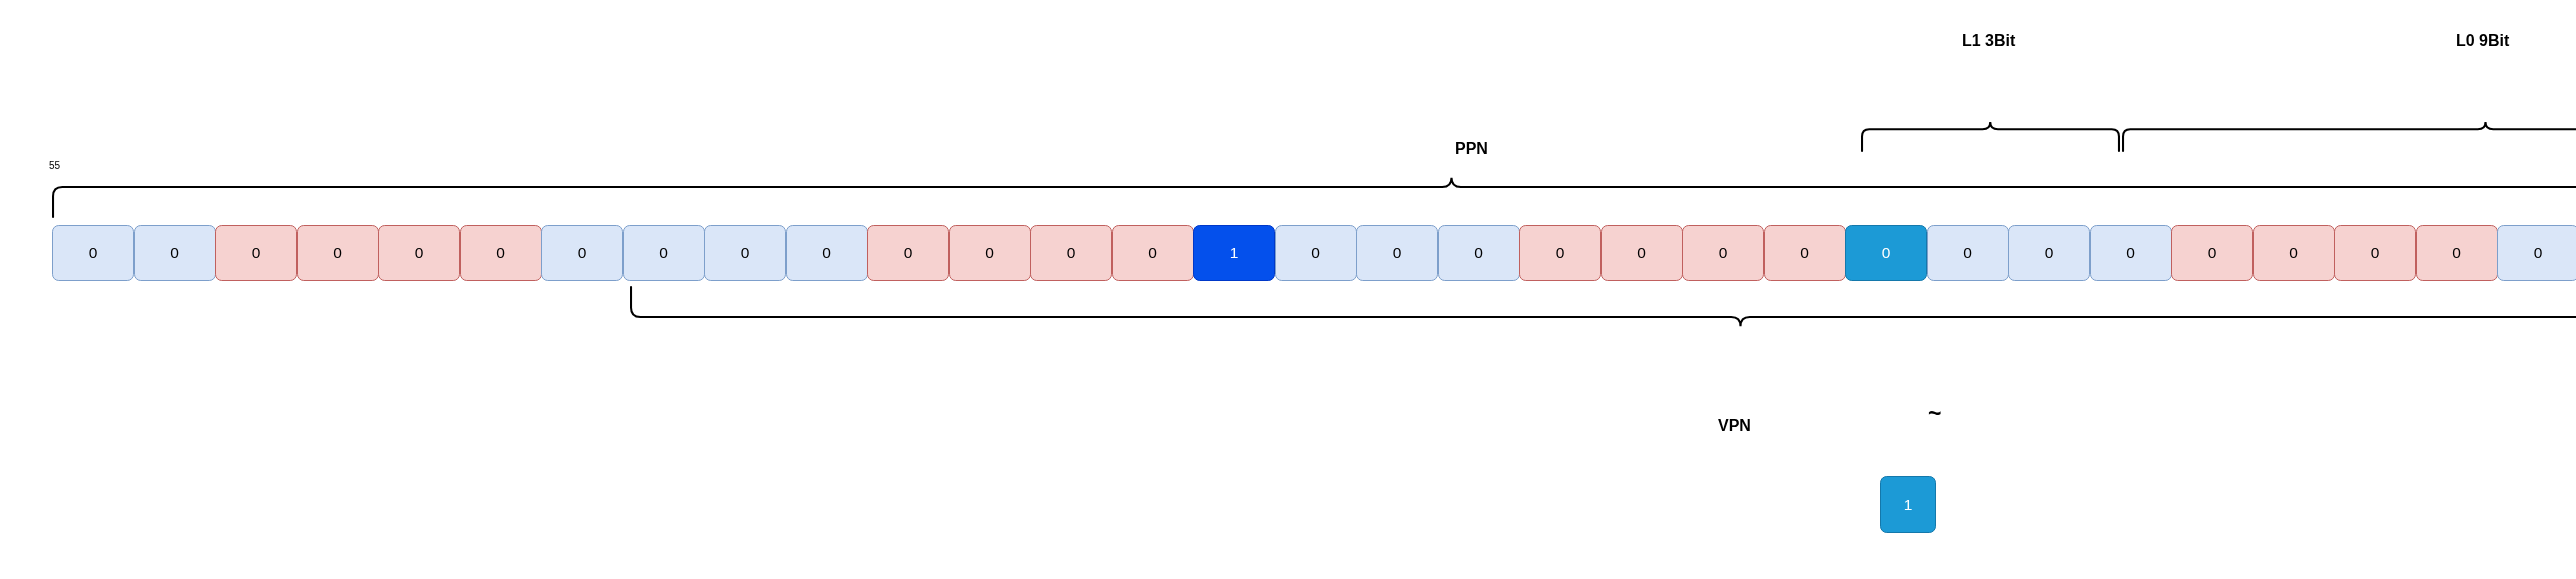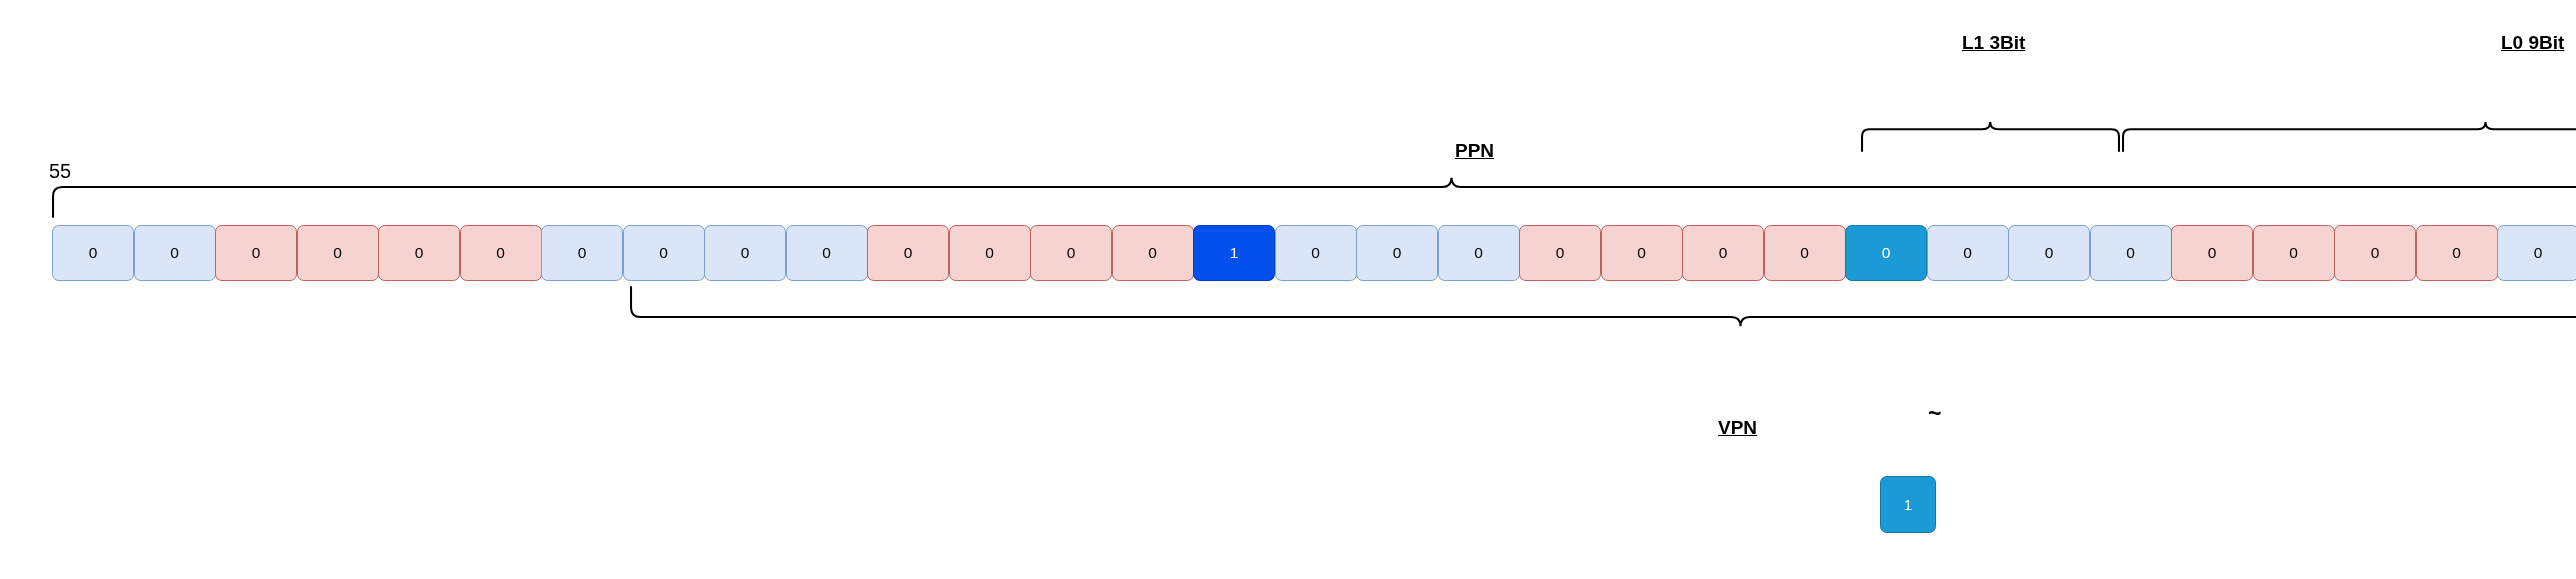--- a/index.html
+++ b/index.html
@@ -5,22 +5,22 @@
 <style>
   html,body{margin:0;padding:0;background:#ffffff;}
   body{
     font-family:"Liberation Sans","DejaVu Sans",sans-serif;
     width:3916px;height:579px;position:relative;overflow:hidden;
   }
   #stage{position:absolute;left:0;top:0;width:3916px;height:579px;}
 
   
   .lbl{position:absolute;color:#000;white-space:nowrap;}
-  .idx{font-size:20px;font-weight:normal;}
-  .grp{font-size:19px;font-weight:bold;text-decoration:underline;}
+  .idx{font-size:10px;font-weight:normal;}
+  .grp{font-size:16px;font-weight:bold;}
   .tilde{font-size:23px;font-weight:bold;line-height:1;}
 
   
   .bitrow{position:absolute;display:flex;align-items:stretch;}
   .cell{
     box-sizing:border-box;
     display:flex;align-items:center;justify-content:center;
     border-width:1.5px;border-style:solid;border-radius:6.7px;
     font-size:15.5px;line-height:1;
     margin-right:-0.5px;
@@ -44,21 +44,21 @@
 </style>
 </head>
 <body>
 
 <div id="stage">
 
   <div class="lbl idx" style="left:49px;top:160px;">55</div>
 
   <div class="lbl grp" style="left:1962px;top:32px;">L1 3Bit</div>
 
-  <div class="lbl grp" style="left:2456px;top:32px;margin-left:45px;">L0 9Bit</div>
+  <div class="lbl grp" style="left:2456px;top:32px;">L0 9Bit</div>
 
   <div class="lbl grp" style="left:1455px;top:140px;">PPN</div>
 
   <div class="brace" style="left:1861px;top:120px;width:259px;height:32px;">
     <svg width="259" height="32" viewBox="0 0 503 62" preserveAspectRatio="none">
       <path d="M2,60 L2,32 Q2,18 16,18 L236,18 Q251,18 251,4 Q251,18 266,18 L487,18 Q501,18 501,32 L501,60"></path>
     </svg>
   </div>
 
   <div class="brace" style="left:2122px;top:120px;width:727px;height:32px;">

